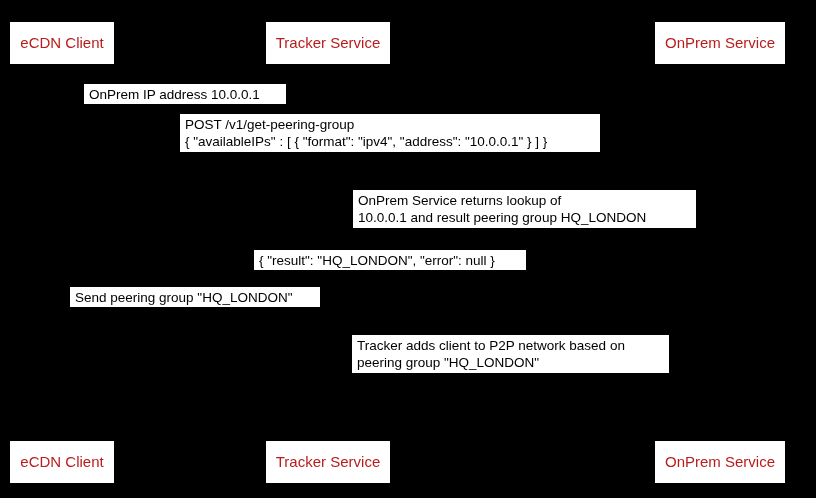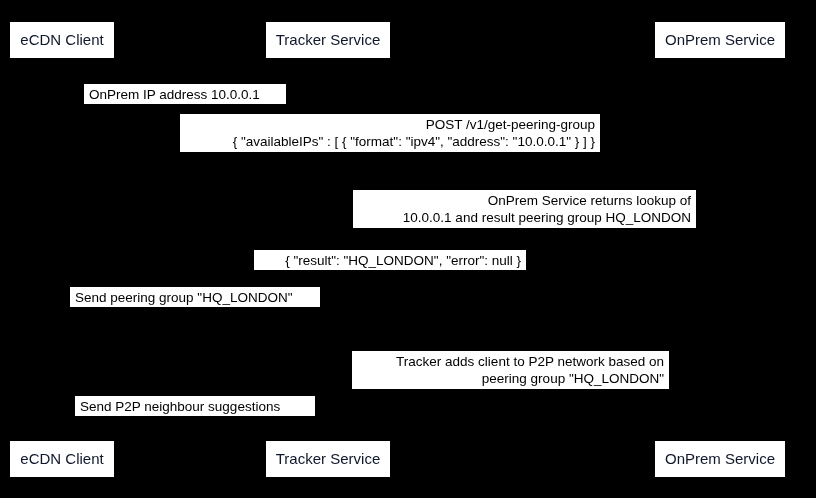--- a/index.html
+++ b/index.html
@@ -18,37 +18,37 @@
   #canvas {
     position: absolute;
     left: 0;
     top: 0;
     width: 816px;
     height: 498px;
   }
   .lifeline-box {
     position: absolute;
     background: #ffffff;
-    color: #0f172a;
+    color: #b91c1c;
     font-size: 15px;
     line-height: 18px;
     display: flex;
     align-items: center;
     justify-content: center;
-    padding: 15px 10px;
+    padding: 21px 10px;
     box-sizing: border-box;
     white-space: nowrap;
   }
   .msg-box {
     position: absolute;
     background: #ffffff;
     color: #000000;
     font-size: 13.5px;
     line-height: 17px;
-    text-align: right;
+    text-align: left;
     padding: 2px 5px;
     box-sizing: border-box;
     white-space: pre;
   }
   .msg-box.left {
     text-align: left;
   }
   .msg-line {
     display: block;
   }
@@ -61,15 +61,14 @@
     <div class="lifeline-box" style="left: 266px; top: 22px; width: 124px; height: 36px;">Tracker Service</div>
     <div class="lifeline-box" style="left: 655px; top: 22px; width: 130px; height: 36px;">OnPrem Service</div>
     <div class="lifeline-box" style="left: 10px; top: 441px; width: 104px; height: 36px;">eCDN Client</div>
     <div class="lifeline-box" style="left: 266px; top: 441px; width: 124px; height: 36px;">Tracker Service</div>
     <div class="lifeline-box" style="left: 655px; top: 441px; width: 130px; height: 36px;">OnPrem Service</div>
     <div class="msg-box left" style="left: 84px; top: 84px; width: 202px; height: 20px;"><span class="msg-line">OnPrem IP address 10.0.0.1</span></div>
     <div class="msg-box" style="left: 180px; top: 114px; width: 420px; height: 38px;"><span class="msg-line">POST /v1/get-peering-group</span><span class="msg-line">{ "availableIPs" : [ { "format": "ipv4", "address": "10.0.0.1" } ] }</span></div>
     <div class="msg-box" style="left: 353px; top: 190px; width: 343px; height: 38px;"><span class="msg-line">OnPrem Service returns lookup of</span><span class="msg-line">10.0.0.1 and result peering group HQ_LONDON</span></div>
     <div class="msg-box" style="left: 254px; top: 250px; width: 272px; height: 20px;"><span class="msg-line">{ "result": "HQ_LONDON", "error": null }</span></div>
     <div class="msg-box left" style="left: 70px; top: 287px; width: 250px; height: 20px;"><span class="msg-line">Send peering group "HQ_LONDON"</span></div>
-    <div class="msg-box" style="left: 352px; top: 351px; width: 317px; height: 38px;"><span class="msg-line">Tracker adds client to P2P network based on</span><span class="msg-line">peering group "HQ_LONDON"</span></div>
-    <div class="msg-box left" style="left: 75px; top: 396px; width: 240px; height: 20px;"><span class="msg-line">Send P2P neighbour suggestions</span></div>
+    <div class="msg-box" style="left: 352px; top: 335px; width: 317px; height: 38px;"><span class="msg-line">Tracker adds client to P2P network based on</span><span class="msg-line">peering group "HQ_LONDON"</span></div>
   </div>
 
 </body></html>

